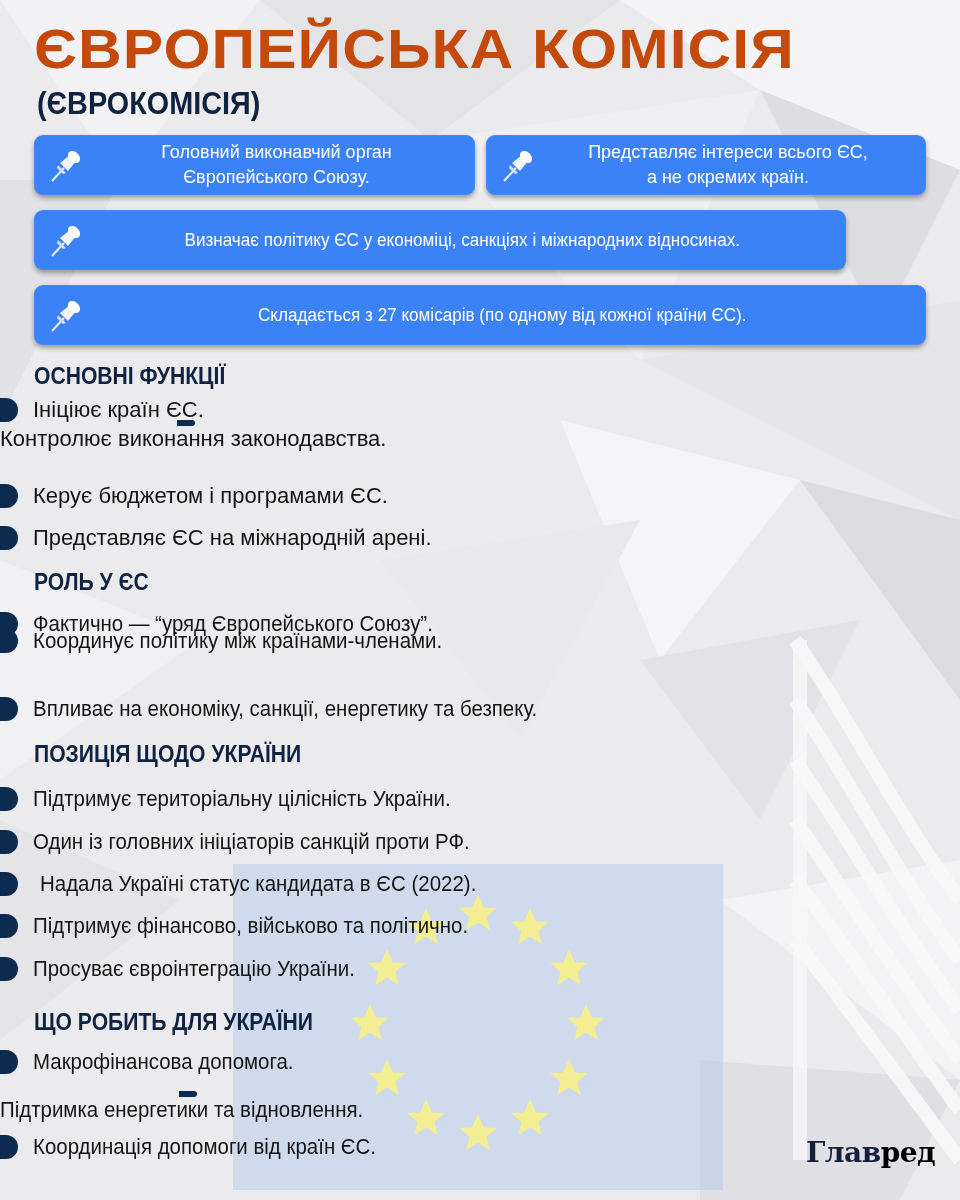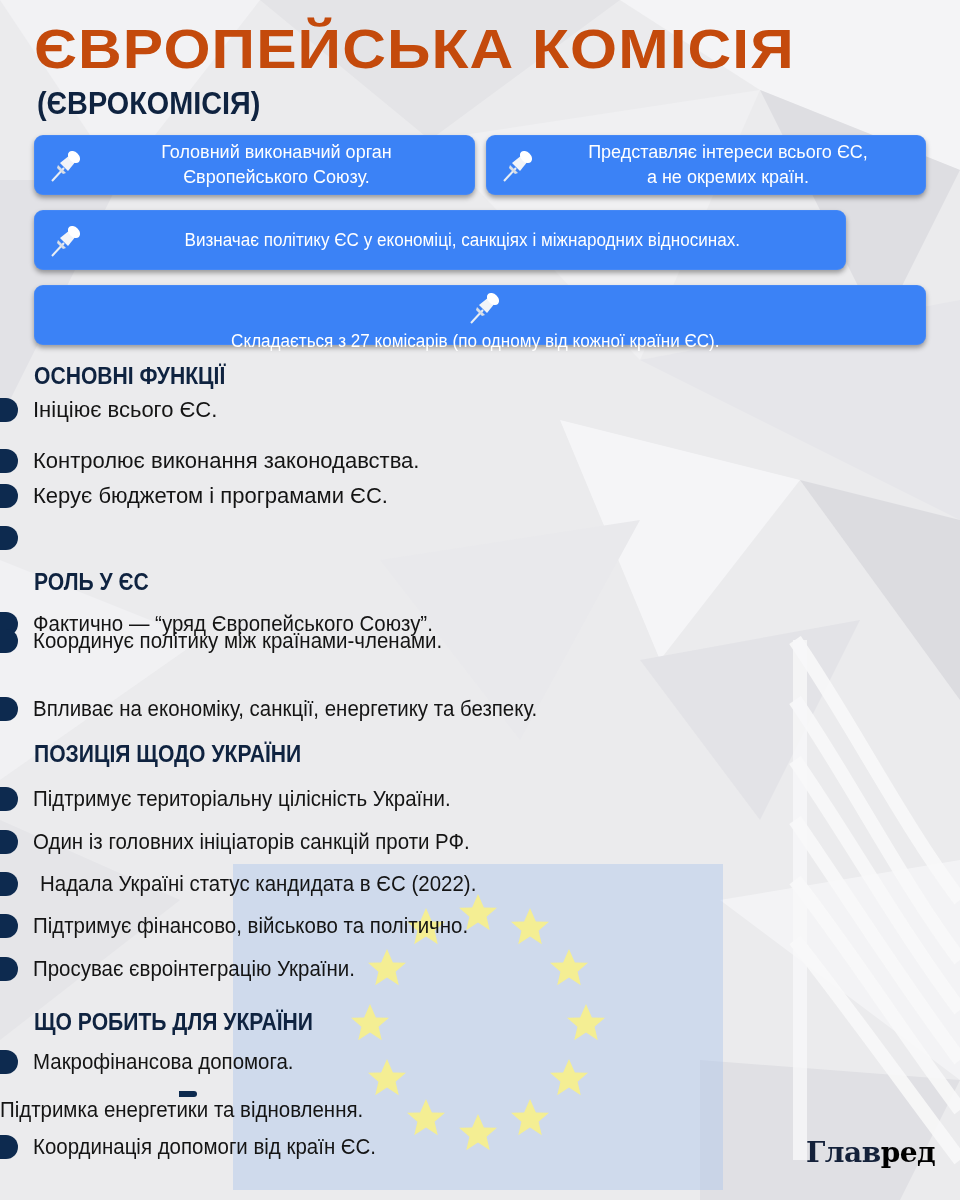--- a/index.html
+++ b/index.html
@@ -146,47 +146,48 @@
     <line x1="8" y1="38" x2="20" y2="25" stroke="#e8eef5" stroke-width="2"></line>
     <path d="M16,20 L26,12 L32,18 L24,28 Z" fill="#f2f4f8"></path>
     <ellipse cx="30" cy="14" rx="7" ry="5" transform="rotate(45 30 14)" fill="#ffffff"></ellipse>
     <path d="M14,22 L22,30 L19,31 L13,25 Z" fill="#d9dee6"></path>
   </svg>
   <div class="txt narrow">
     <span class="line">Визначає політику ЄС у економіці, санкціях і міжнародних відносинах.</span>
   </div>
 </div>
 
-<div class="card" style="left:34px; top:285px; width:892px; height:60px;flex-direction:column;">
+<div class="card" style="left:34px; top:285px; width:892px; height:60px;">
   <svg class="pin" viewBox="0 0 44 44">
     <line x1="8" y1="38" x2="20" y2="25" stroke="#e8eef5" stroke-width="2"></line>
     <path d="M16,20 L26,12 L32,18 L24,28 Z" fill="#f2f4f8"></path>
     <ellipse cx="30" cy="14" rx="7" ry="5" transform="rotate(45 30 14)" fill="#ffffff"></ellipse>
     <path d="M14,22 L22,30 L19,31 L13,25 Z" fill="#d9dee6"></path>
   </svg>
   <div class="txt narrow">
     <span class="line">Складається з 27 комісарів (по одному від кожної країни ЄС).</span>
   </div>
 </div>
 
 <h3 class="section-title" style="top:362px;">ОСНОВНІ ФУНКЦІЇ</h3>
 <div class="item" style="top:394px;">
     <span class="bullet"></span>
-    <span class="label">Ініціює всього ЄС.</span>
-  </div>
-<div class="item" style="top:445px;">
+    <span class="label">Ініціює країн ЄС.</span>
+  </div>
+<div class="item" style="top:420px;flex-direction:column;">
     <span class="bullet"></span>
     <span class="label">Контролює виконання законодавства.</span>
   </div>
 <div class="item" style="top:480px;">
     <span class="bullet"></span>
     <span class="label">Керує бюджетом і програмами ЄС.</span>
   </div>
 <div class="item" style="top:522px;">
     <span class="bullet"></span>
+    <span class="label">Представляє ЄС на міжнародній арені.</span>
   </div>
 
 <h3 class="section-title" style="top:568px;">РОЛЬ У ЄС</h3>
 <div class="item" style="top:608px;">
     <span class="bullet"></span>
     <span class="label cond">Фактично — “уряд Європейського Союзу”.</span>
   </div>
 <div class="item" style="top:625px;">
     <span class="bullet"></span>
     <span class="label cond">Координує політику між країнами-членами.</span>

